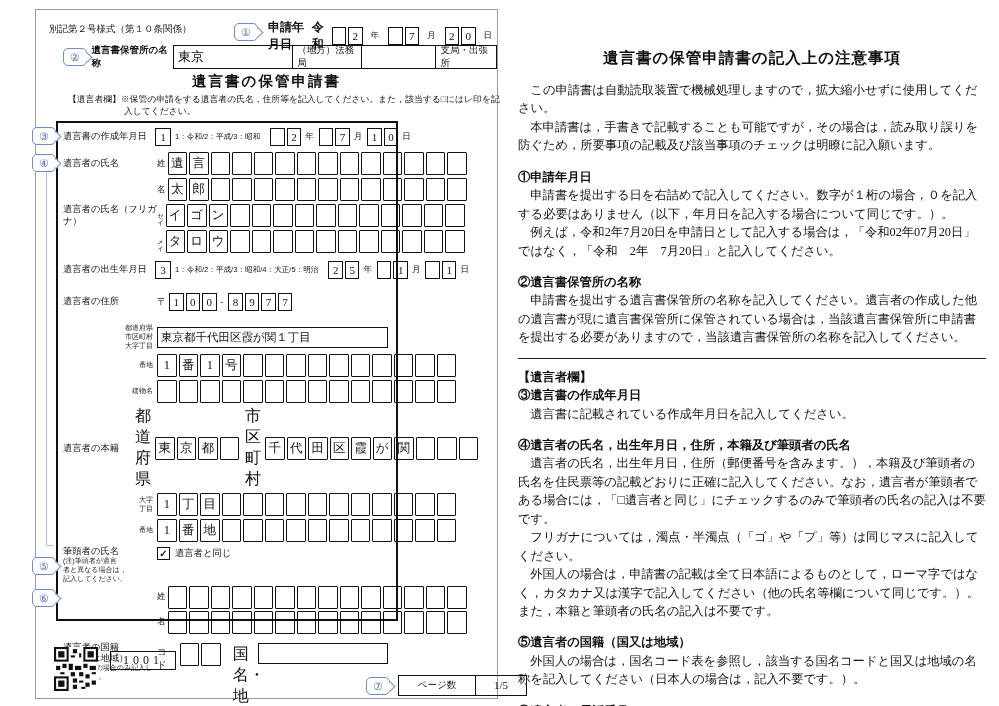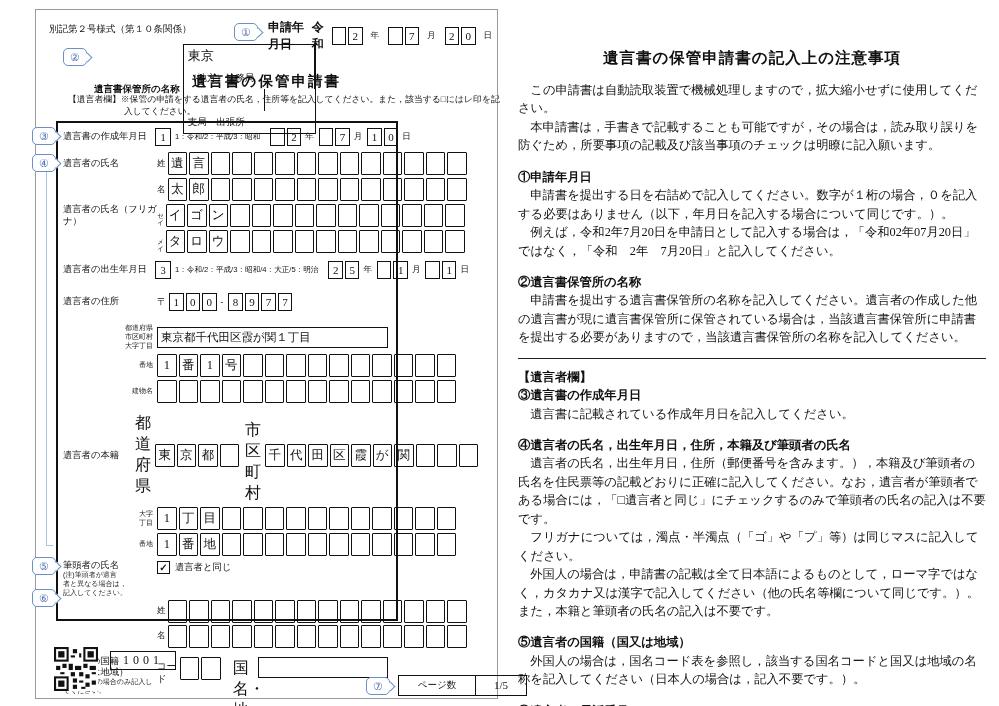--- a/index.html
+++ b/index.html
@@ -5,21 +5,21 @@
   html,body{margin:0;padding:0;background:#fff;}
   .stage{position:relative;width:999px;height:706px;background:#fff;overflow:hidden;
          font-family:"Liberation Sans",sans-serif;color:#111;}
   
   .page1{position:absolute;left:35px;top:9px;width:461px;height:688px;border:1px solid #9a9a9a;background:#fff;}
   .formcode{position:absolute;left:13px;top:13px;font-size:9.5px;}
   .appdate{position:absolute;left:198px;top:9px;display:flex;align-items:center;gap:4px;}
   .appdate .txt{font-size:12px;font-weight:bold;}
   .officerow{position:absolute;left:24px;top:34px;display:flex;align-items:center;}
   .officerow .txt{font-size:9.5px;font-weight:bold;margin:0 3px 0 6px;}
-  .otbl{display:flex;align-items:stretch;border:1.5px solid #111;flex-direction:column;}
+  .otbl{display:flex;align-items:stretch;border:1.5px solid #111;}
   .ocell{border-right:1.5px solid #111;display:flex;align-items:center;font-size:9.5px;padding:2px 4px;height:18px;}
   .ocell:last-child{border-right:none;}
   .oval{width:122px;font-family:"Liberation Serif","DejaVu Serif",serif;font-size:13px;}
   .ocell.blank{width:72px;}
   .ftitle{position:absolute;left:0;top:62px;width:100%;text-align:center;font-size:14.5px;font-weight:bold;letter-spacing:2px;}
   .fnote{position:absolute;left:32px;top:84px;width:436px;font-size:8.8px;line-height:1.35;}
   .fnote .ind{margin-left:56px;}
   .mainbox{position:absolute;left:20px;top:111px;width:342px;height:500px;border:2px solid #111;padding:5px 8px 0 5px;box-sizing:border-box;}
   .row{display:flex;align-items:center;}
   .lbl{width:94px;font-size:9.3px;line-height:1.2;flex:none;}
@@ -330,21 +330,21 @@
         <div style="width:20px;flex:none;">
           <span class="sm">都道</span>
           <span class="sm">府県</span>
         </div>
         <span style="display:flex;">
             <span class="bx">東</span>
             <span class="bx">京</span>
             <span class="bx">都</span>
             <span class="bx"></span>
           </span>
-        <div style="width:20px;flex:none;margin-left:4px;margin-top:14px;">
+        <div style="width:20px;flex:none;margin-left:4px;">
           <span class="sm">市区</span>
           <span class="sm">町村</span>
         </div>
         <span style="display:flex;">
             <span class="bx">千</span>
             <span class="bx">代</span>
             <span class="bx">田</span>
             <span class="bx">区</span>
             <span class="bx">霞</span>
             <span class="bx">が</span>

